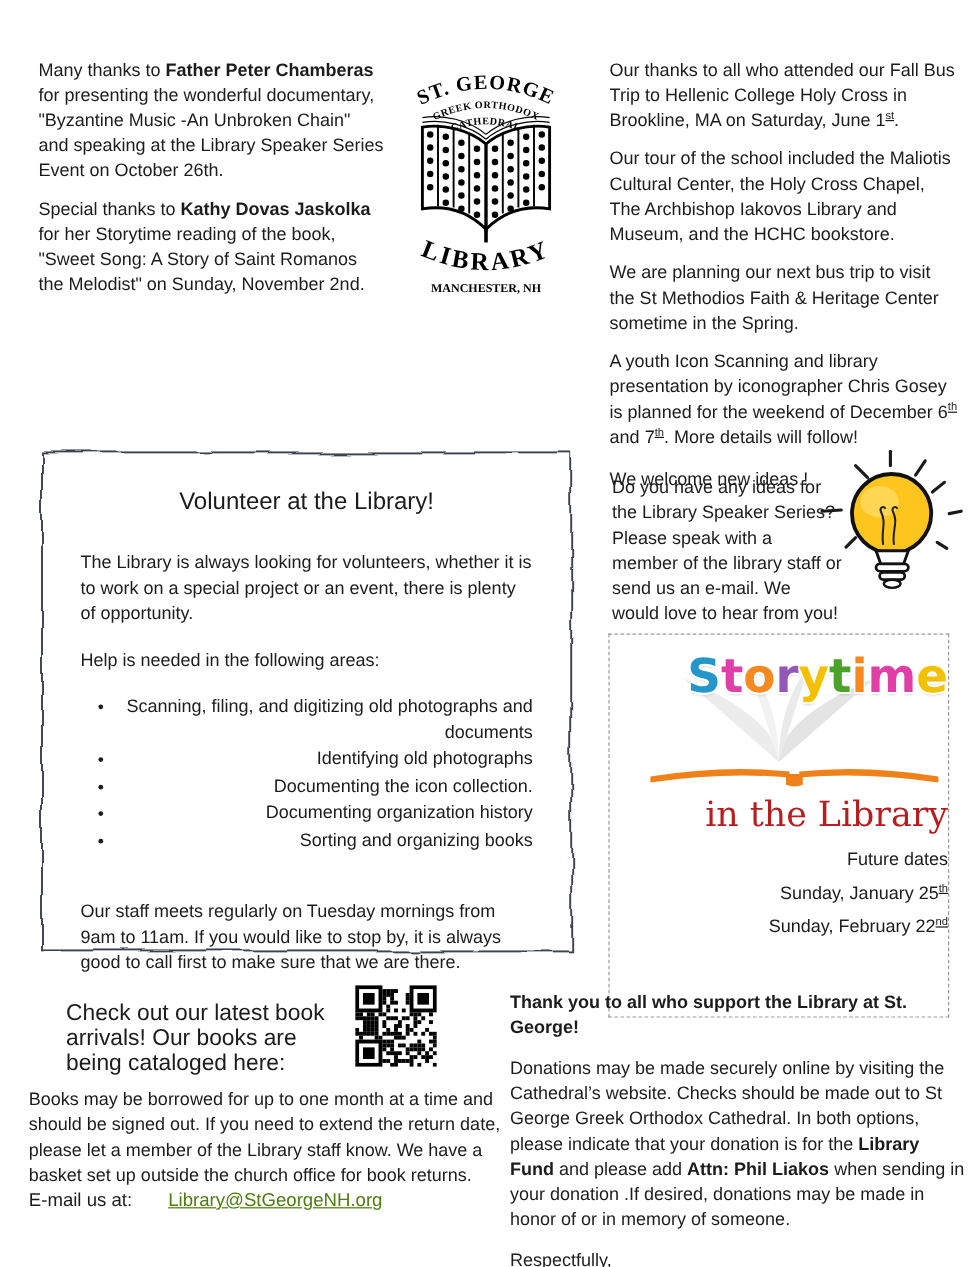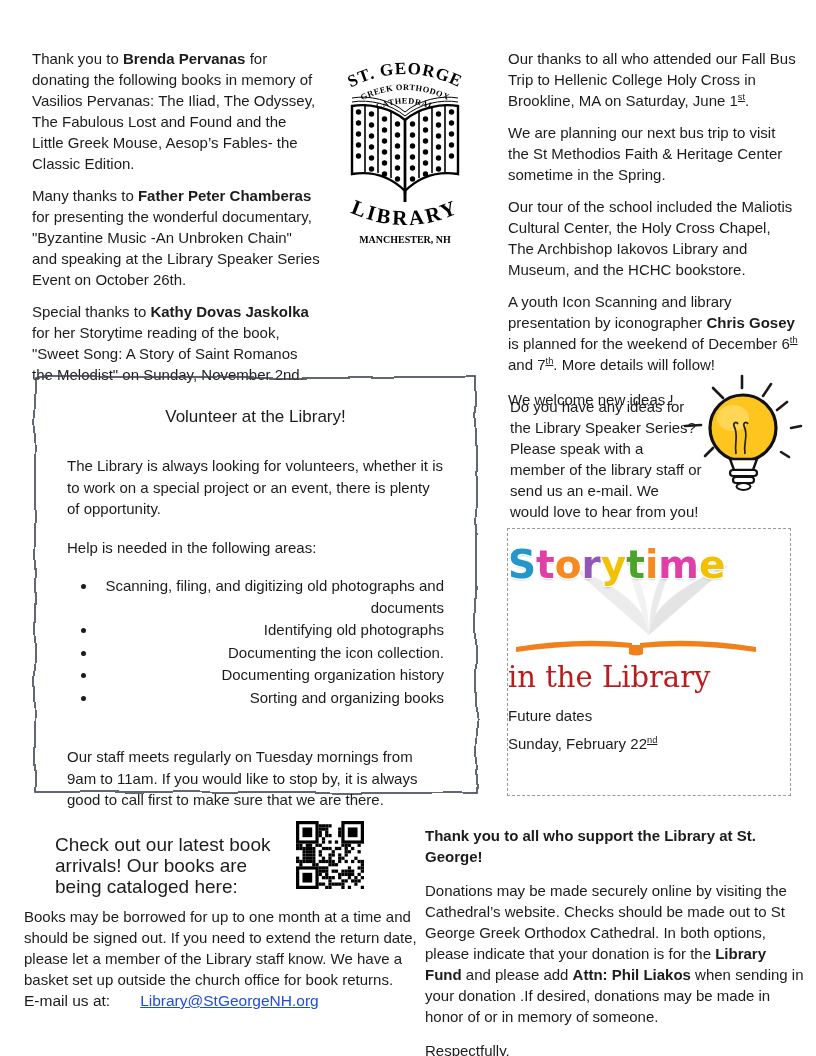--- a/index.html
+++ b/index.html
@@ -14,57 +14,56 @@
   #logo{position:absolute;left:327px;top:42px;width:156px;height:206px;}
   #top-right{position:absolute;left:508px;top:48px;width:292px;}
   #ideas-text{position:absolute;left:510px;top:396px;width:192px;font-size:15px;line-height:21px;}
   #bulb{position:absolute;left:683px;top:362px;width:120px;height:132px;}
 
   
   #volunteer{position:absolute;left:29px;top:371px;width:453px;height:427px;}
   #volunteer .border-svg{position:absolute;left:0;top:0;}
   #volunteer .inner{position:absolute;left:0;top:0;width:100%;height:100%;
     box-sizing:border-box;padding:30px 38px 0 38px;}
-  .vol-title{text-align:center;font-size:17px;margin:6px 0 28px 0;}
+  .vol-title{text-align:center;font-size:20px;margin:6px 0 28px 0;}
   .vol-body{font-size:15px;line-height:21.5px;}
   .vol-help{margin-top:17px;}
   .vol-bullets{margin:17px 0 0 2px;padding-left:28px;font-size:15px;line-height:21.5px;text-align:right;}
   .vol-bullets li{margin-bottom:1px;}
   .vol-footer{margin-top:38px;}
 
   
-  #storytime{position:absolute;left:507px;top:528px;width:284px;height:268px;
-    border:1px dashed #9a9a9a;box-sizing:border-box;text-align:left;}
+  #storytime{position:absolute;left:507px;top:528px;width:284px;height:320px;
+    border:1px dashed #9a9a9a;box-sizing:border-box;text-align:right;}
   .st-logo-wrap{position:relative;height:96px;}
   .st-pages{position:absolute;left:50%;top:4px;transform:translateX(-50%);}
   .st-letters{position:relative;font-family:"DejaVu Sans", sans-serif;font-weight:bold;
     font-size:39px;line-height:44px;letter-spacing:0px;margin-top:14px;
     text-shadow:-1px -1px 0 #fff,1px -1px 0 #fff,-1px 1px 0 #fff,1px 1px 0 #fff, 0 2px 2px rgba(0,0,0,0.15);}
   .st-book{margin-top:-8px;}
   .st-subtitle{font-family:"DejaVu Serif", serif;color:#b91c1c;font-size:29px;line-height:32px;margin-top:0px;}
   .st-future{margin-top:14px;font-size:15px;}
   .st-date{margin-top:11px;font-size:15px;}
 
   
   #qr-caption{position:absolute;left:55px;top:834px;width:238px;font-size:19px;line-height:21px;}
   #qr{position:absolute;left:296px;top:821px;width:68px;height:68px;}
   #borrow{position:absolute;left:24px;top:906px;width:398px;font-size:15px;line-height:21px;}
   #email-line{position:absolute;left:24px;top:992px;font-size:15.5px;}
-  #email-line a{color:#1d4ed8;text-decoration:underline;margin-left:30px;}
+  #email-line a{color:#4d7c0f;text-decoration:underline;margin-left:30px;}
 
   
   #bottom-right{position:absolute;left:425px;top:825px;width:380px;font-size:15px;line-height:21px;}
   .br-heading{font-weight:bold;margin-bottom:13px;}
   .br-closing{margin-top:13px;}
 </style>
 </head>
 <body>
 
 <div id="top-left" class="col">
-  <p><span>Thank you to </span><span style="font-weight: bold;">Brenda Pervanas</span><span> for donating the following books in memory of Vasilios Pervanas:  The Iliad, The Odyssey, The Fabulous Lost and Found and the Little Greek Mouse, Aesop’s Fables- the Classic Edition.</span></p>
   <p><span>Many thanks to </span><span style="font-weight: bold;">Father Peter Chamberas</span><span> for presenting the wonderful documentary, "Byzantine Music -An Unbroken Chain" and speaking at the Library Speaker Series Event on October 26th.</span></p>
   <p><span>Special  thanks to </span><span style="font-weight: bold;">Kathy Dovas Jaskolka</span><span> for her Storytime reading of the book, "Sweet Song: A Story of Saint Romanos the Melodist" on Sunday, November 2nd.</span></p>
 </div>
 
 <div id="logo">
   <svg width="156" height="206" viewBox="0 0 156 206">
     <defs>
       <path id="arcTop" d="M 12 52 Q 78 12 144 52"></path>
       <path id="arcSub1" d="M 26 63 Q 78 33 130 63"></path>
       <path id="arcSub2" d="M 40 73 Q 78 50 116 73"></path>
@@ -149,23 +148,23 @@
     <path d="M78 149 L78 160" stroke="#000" stroke-width="3"></path>
     <text font-family="Liberation Serif, serif" font-weight="bold" font-size="21" fill="#000" letter-spacing="2.5">
       <textPath href="#arcLib" startOffset="50%" text-anchor="middle">LIBRARY</textPath>
     </text>
     <text x="78" y="201" text-anchor="middle" font-family="Liberation Serif, serif" font-weight="bold" font-size="10" fill="#000">MANCHESTER, NH</text>
   </svg>
 </div>
 
 <div id="top-right" class="col">
   <p><span>Our thanks to all who attended our Fall Bus Trip to Hellenic College Holy Cross in Brookline, MA on Saturday, June 1</span><sup>st</sup><span>.</span></p>
+  <p><span>Our tour of the school included the Maliotis Cultural Center, the Holy Cross Chapel, The Archbishop Iakovos Library and Museum, and the HCHC bookstore.</span></p>
   <p><span>We are planning our next bus trip to visit the St Methodios Faith &amp; Heritage Center sometime in the Spring.</span></p>
-  <p><span>Our tour of the school included the Maliotis Cultural Center, the Holy Cross Chapel, The Archbishop Iakovos Library and Museum, and the HCHC bookstore.</span></p>
-  <p><span>A youth Icon Scanning and library presentation by iconographer </span><span style="font-weight: bold;">Chris Gosey</span><span> is planned for the weekend of December 6</span><sup>th</sup><span> and 7</span><sup>th</sup><span>.  More details will follow!</span></p>
+  <p><span>A youth Icon Scanning and library presentation by iconographer </span><span style="font-weight: normal;">Chris Gosey</span><span> is planned for the weekend of December 6</span><sup>th</sup><span> and 7</span><sup>th</sup><span>.  More details will follow!</span></p>
   <p style="margin-top:14px;"><span>We welcome new ideas !</span></p>
 </div>
 
 <p id="ideas-text"><span>Do you have any ideas for the Library Speaker Series? Please speak with a member of the library staff or send us an e-mail.  We would love to hear from you!</span></p>
 
 <div id="bulb">
   <svg width="120" height="132" viewBox="0 0 120 132">
     <g stroke="#1a1a1a" stroke-width="2.6" stroke-linecap="round">
       <line x1="30" y1="26" x2="40" y2="36"></line>
       <line x1="59" y1="14" x2="59" y2="26"></line>
@@ -224,20 +223,21 @@
     </svg>
     <div class="st-letters"><span style="color: rgb(36, 150, 201);">S</span><span style="color: rgb(224, 63, 167);">t</span><span style="color: rgb(246, 137, 31);">o</span><span style="color: rgb(147, 87, 183);">r</span><span style="color: rgb(242, 193, 4);">y</span><span style="color: rgb(75, 163, 42);">t</span><span style="color: rgb(246, 137, 31);">i</span><span style="color: rgb(224, 63, 167);">m</span><span style="color: rgb(242, 193, 4);">e</span></div>
   </div>
   <svg class="st-book" width="256" height="26" viewBox="0 0 256 26">
     <path d="M8 16 Q70 6 124 12 L124 17 Q70 12 8 21 Z" fill="#f08019"></path>
     <path d="M248 16 Q186 6 132 12 L132 17 Q186 12 248 21 Z" fill="#f08019"></path>
     <path d="M121 14 L135 14 L135 23 Q128 26 121 23 Z" fill="#f08019"></path>
   </svg>
   <div class="st-subtitle">in the Library</div>
   <div class="st-future">Future dates</div>
+  <div class="st-date"><span>Sunday, January 25</span><sup>th</sup></div>
   <div class="st-date"><span>Sunday, February 22</span><sup>nd</sup></div>
 </div>
 
 <p id="qr-caption">Check out our latest book arrivals! Our books are being cataloged here:</p>
 <div id="qr"><svg xmlns="http://www.w3.org/2000/svg" width="68" height="68">
       <rect width="68" height="68" fill="#fff"></rect>
       <rect x="22.67" y="3.24" width="3.24" height="3.24" fill="#000"></rect>
       <rect x="25.90" y="3.24" width="3.24" height="3.24" fill="#000"></rect>
       <rect x="29.14" y="3.24" width="3.24" height="3.24" fill="#000"></rect>
       <rect x="32.38" y="3.24" width="3.24" height="3.24" fill="#000"></rect>

